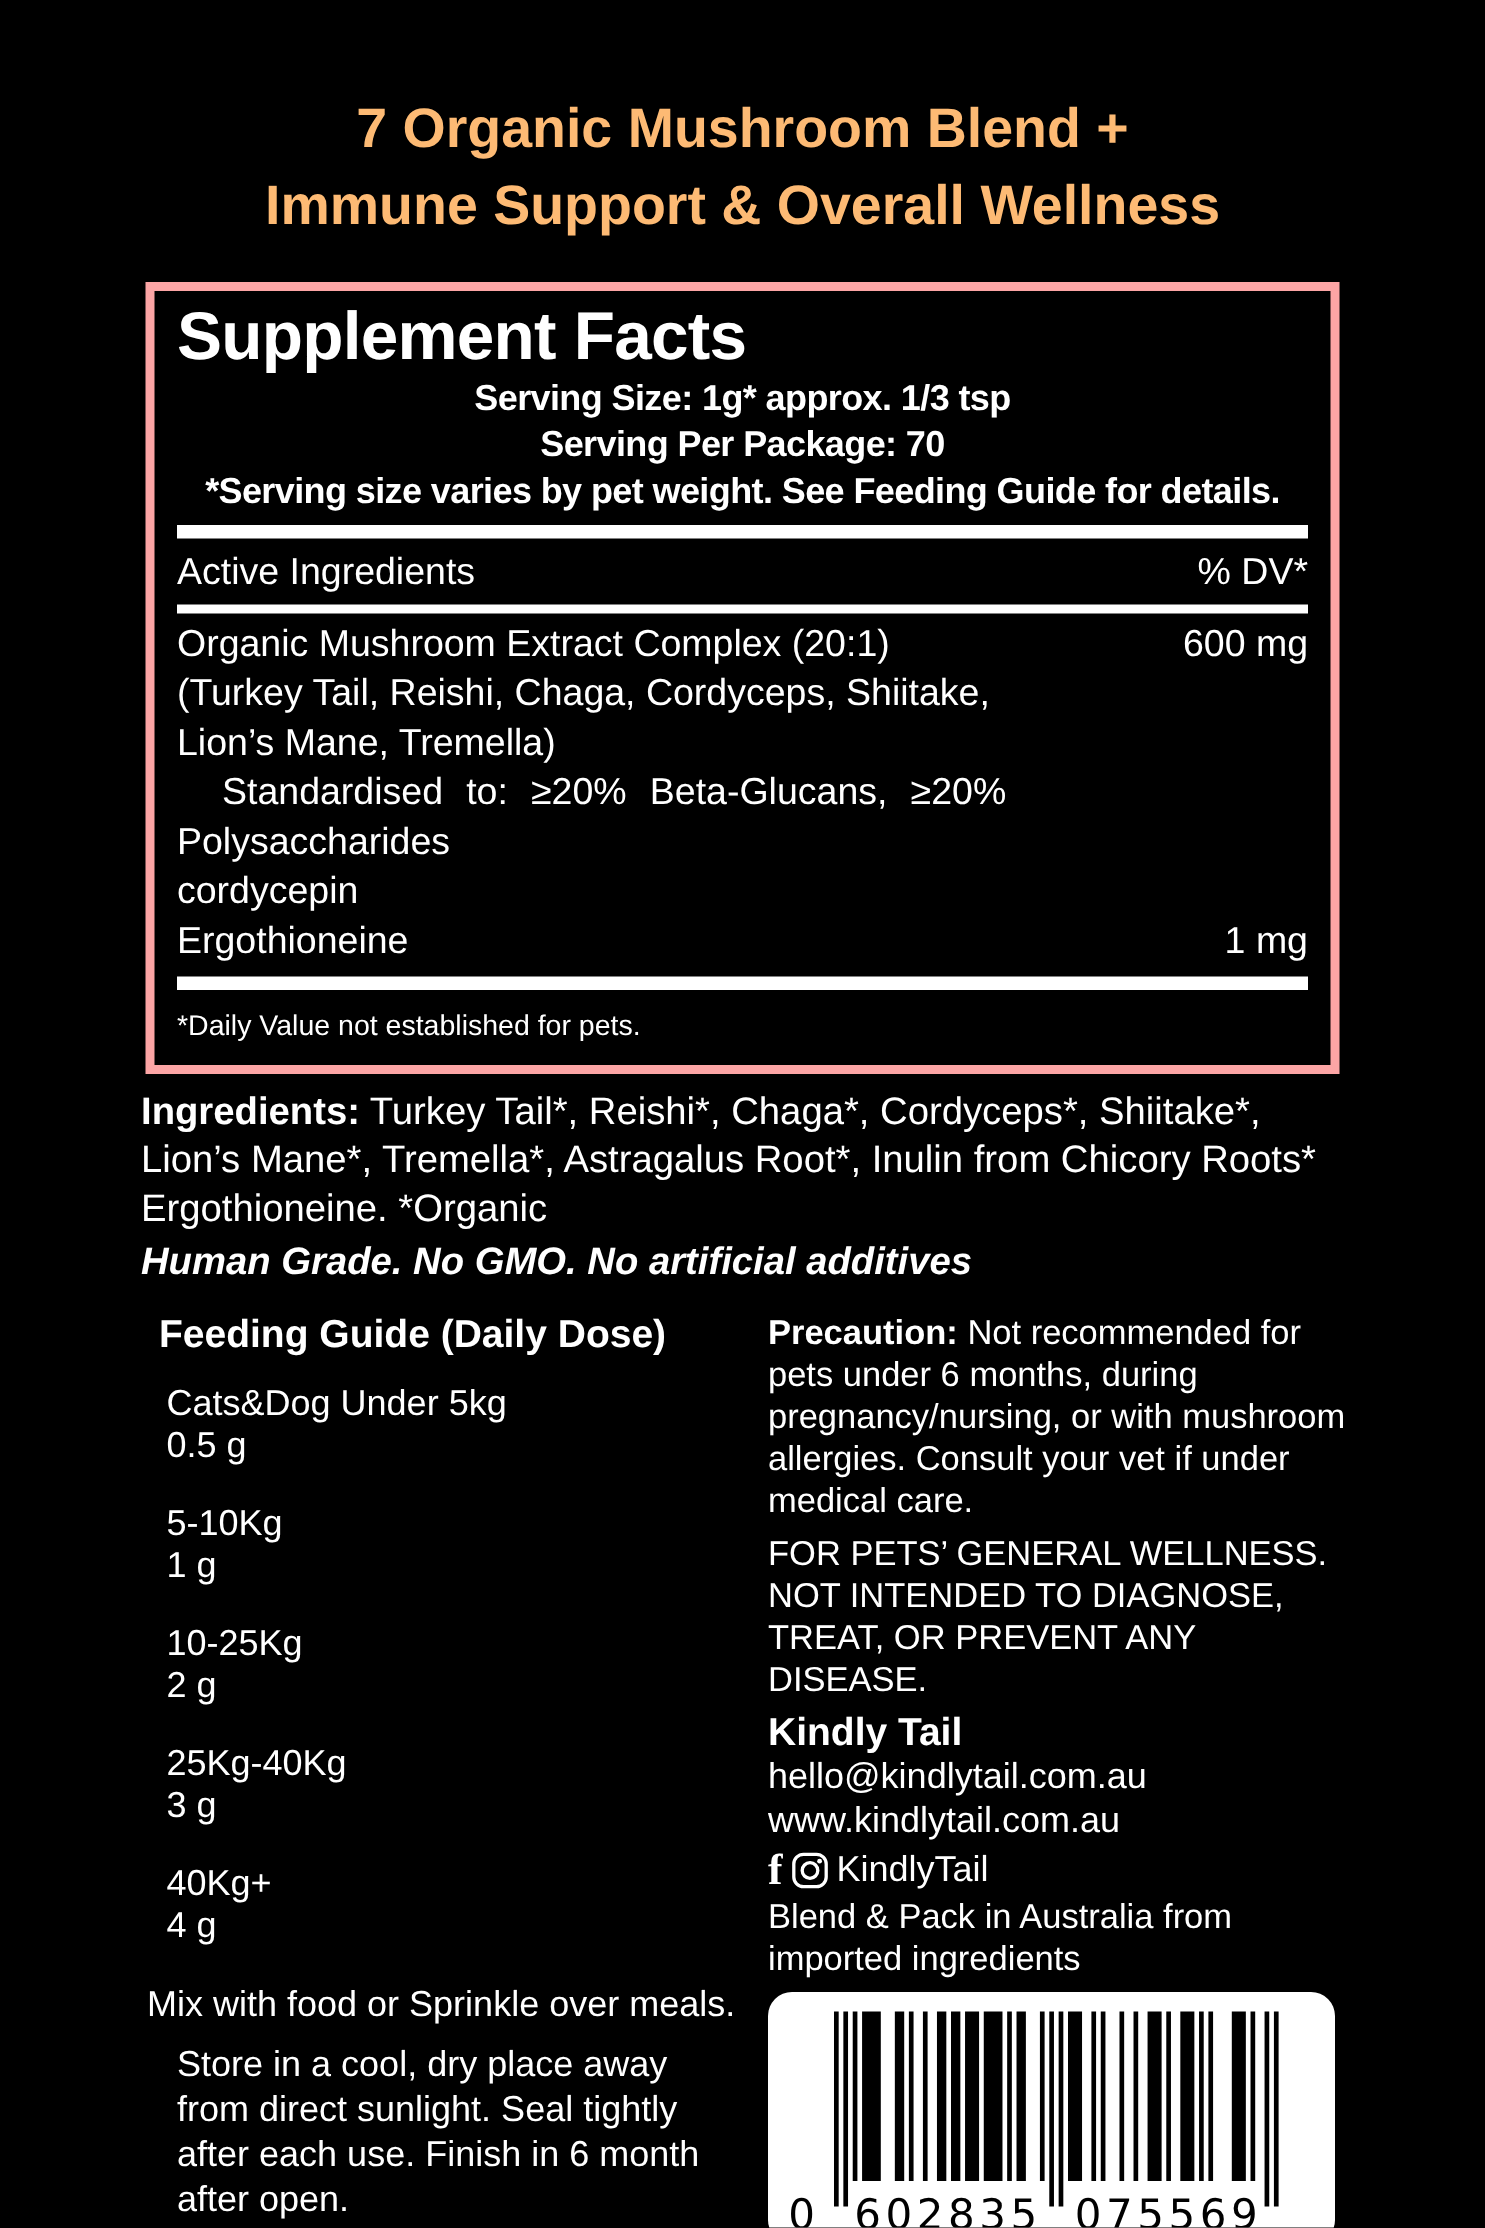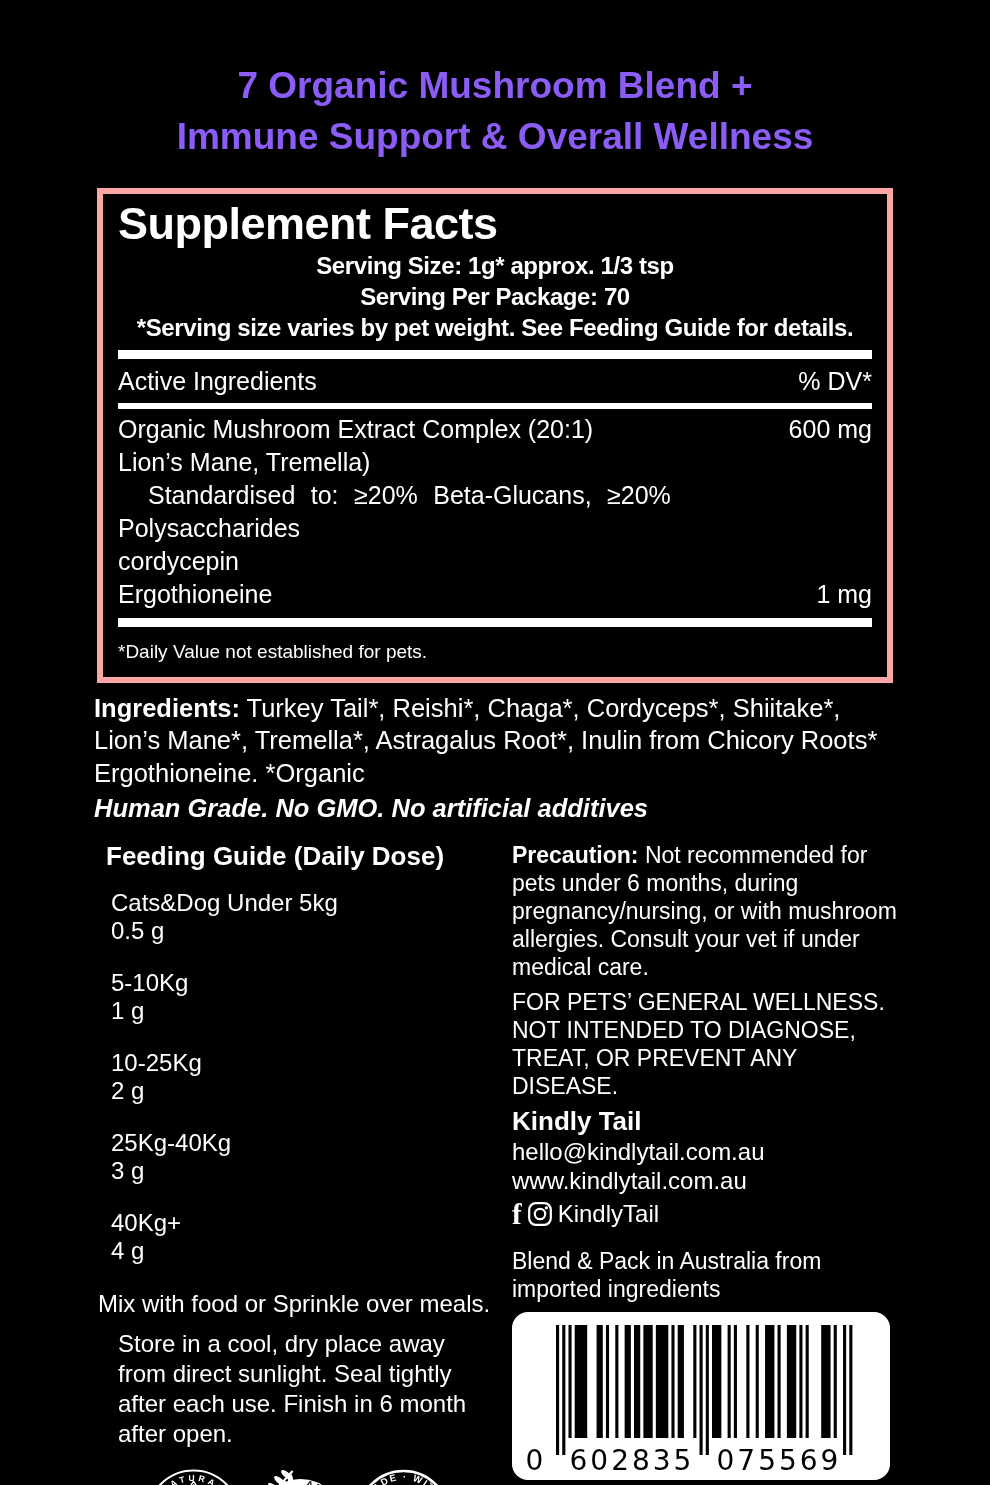--- a/index.html
+++ b/index.html
@@ -1,21 +1,21 @@
 <!DOCTYPE html>
 <html><head>
 <meta charset="utf-8">
 <style>
   html,body{margin:0;padding:0;}
   body{
     width:990px;height:1485px;background:#000;overflow:hidden;
     font-family:"Liberation Sans", sans-serif;color:#fff;
     -webkit-font-smoothing:antialiased;
   }
-  .gold{color:#8b5cf6;}
+  .gold{color:#fdba74;}
   
   .title{padding-top:60px;text-align:center;font-weight:bold;font-size:37px;line-height:1.38;}
   
   .facts-box{width:796px;margin:26px auto 0;border:6px solid #fca5a5;box-sizing:border-box;padding:4px 15px 10px;}
   .facts-heading{font-size:45px;font-weight:bold;line-height:1.15;letter-spacing:-0.5px;margin:0;}
   .serving-line{font-size:24px;font-weight:bold;line-height:31px;letter-spacing:-0.4px;text-align:center;}
   .rule{background:#fff;height:9px;margin:7px 0 6px;}
   .rule.medium{height:6px;margin:5px 0 4px;}
   .facts-row{display:flex;justify-content:space-between;align-items:flex-start;font-size:25px;line-height:33px;}
   .facts-line{font-size:25px;line-height:33px;}
@@ -38,21 +38,21 @@
   .storage-note{margin-top:10px;margin-left:20px;}
   .badges{display:flex;gap:6px;justify-content:center;margin-top:18px;}
   .badge{width:99px;height:99px;flex:none;}
   
   .precaution,.disclaimer,.origin{font-size:23px;line-height:28px;}
   .disclaimer{margin-top:7px;}
   .brand-name{font-size:26px;font-weight:bold;line-height:32px;margin-top:5px;}
   .contact-line{font-size:24px;line-height:29px;}
   .social{display:flex;align-items:center;gap:5px;margin-top:3px;height:32px;font-size:24px;}
   .fb-glyph{font-weight:bold;font-size:29px;line-height:28px;font-family:"Liberation Serif",serif;}
-  .origin{margin-top:17px;}
+  .origin{margin-top:0;}
   .barcode-wrap{margin-top:9px;}
   .bc-digit{font-family:"DejaVu Sans", sans-serif;font-size:28px;fill:#000;letter-spacing:3px;}
   
   .stamp-txt{fill:#fff;font-family:"Liberation Sans",sans-serif;font-weight:bold;}
   .stamp-txt-dark{fill:#000;font-family:"Liberation Sans",sans-serif;font-weight:bold;}
 </style>
 </head>
 <body>
 
 <div class="title gold">
@@ -72,20 +72,21 @@
     <span>Active Ingredients</span>
     <span>% DV*</span>
   </div>
 
   <div class="rule medium"></div>
 
   <div class="facts-row">
     <span>Organic Mushroom Extract Complex (20:1)</span>
     <span class="amount">600 mg</span>
   </div>
+  <div class="facts-line">(Turkey Tail, Reishi, Chaga, Cordyceps, Shiitake,</div>
   <div class="facts-line">Lion’s Mane, Tremella)</div>
   <div class="facts-line indent spread">Standardised to: ≥20% Beta-Glucans, ≥20%</div>
   <div class="facts-line">Polysaccharides</div>
   <div class="facts-line">cordycepin</div>
 
   <div class="facts-row">
     <span>Ergothioneine</span>
     <span class="amount">1 mg</span>
   </div>
 

